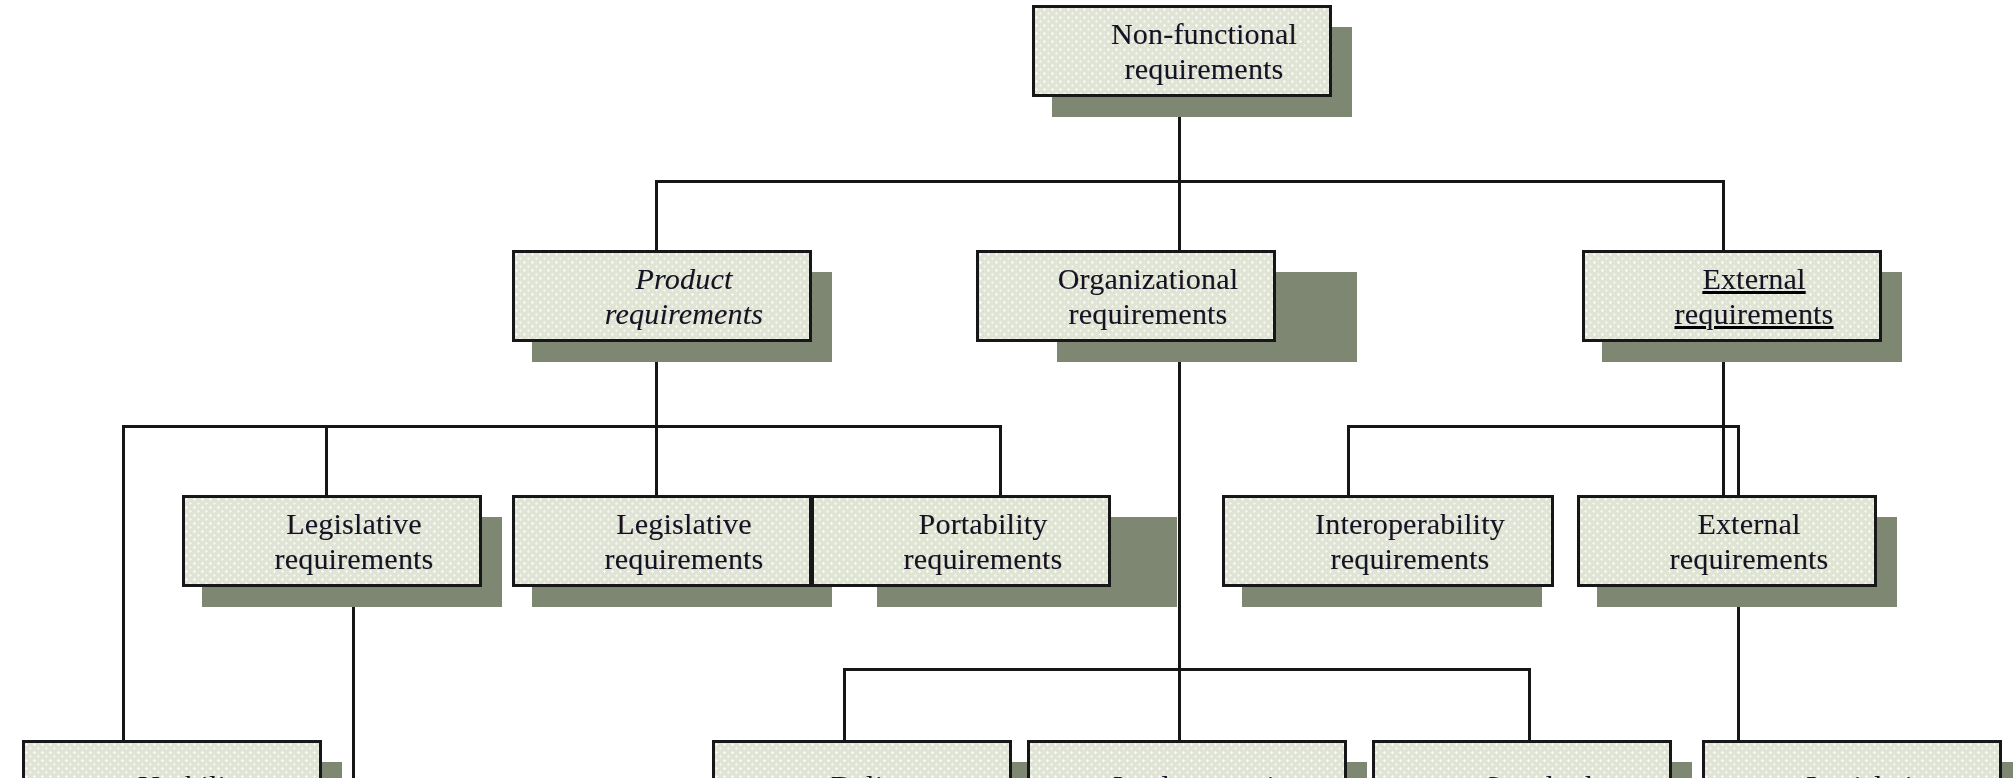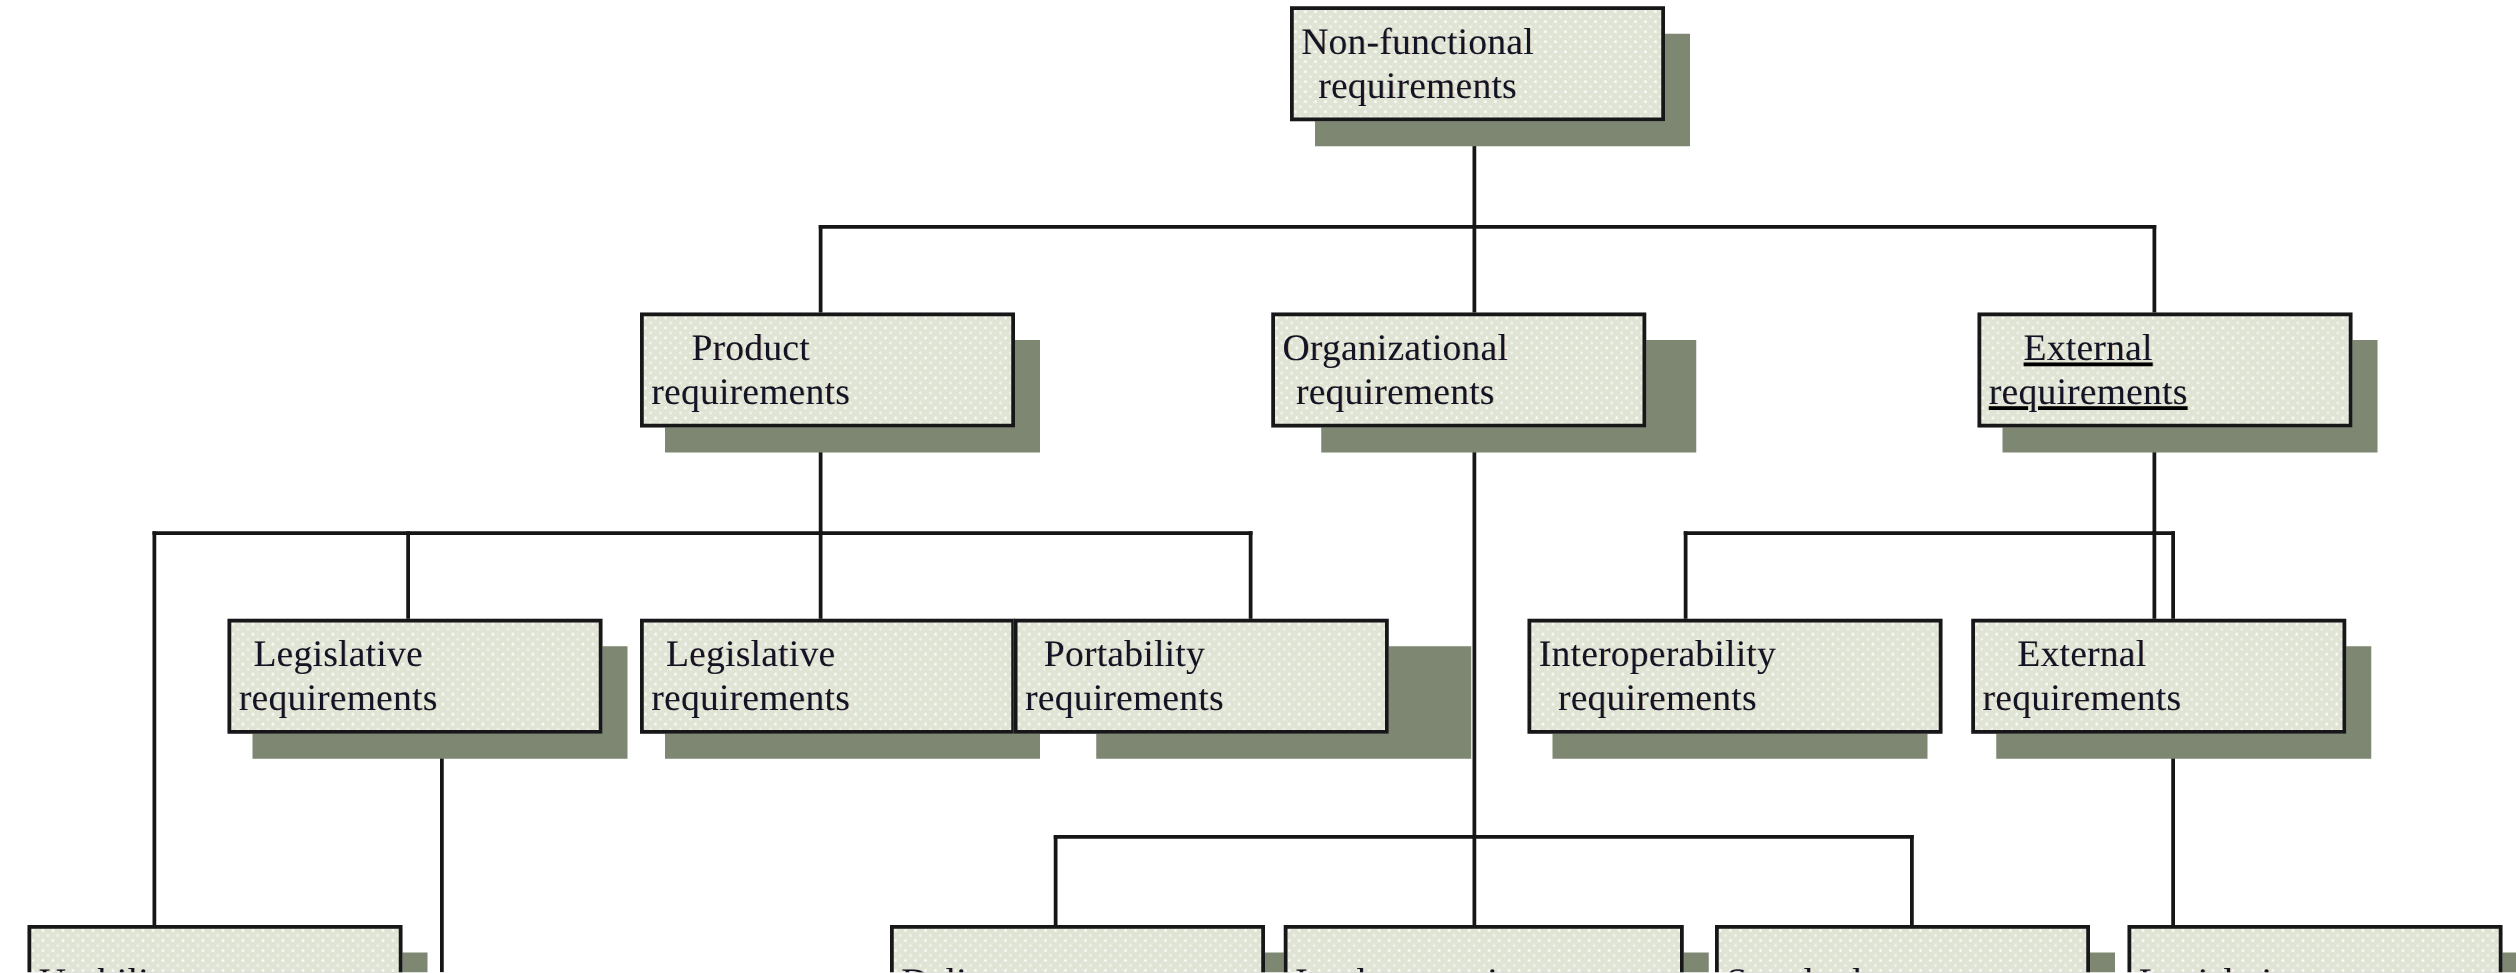--- a/index.html
+++ b/index.html
@@ -23,23 +23,24 @@
     position:absolute;
     box-sizing:border-box;
     border:3px solid #17171a;
     background-color:#dfe4d4;
     background-image:
       radial-gradient(circle at 1.5px 1.5px, rgba(255,255,255,.85) 1.1px, transparent 1.3px),
       radial-gradient(circle at 5.5px 5.5px, rgba(255,255,255,.55) 1.1px, transparent 1.3px);
     background-size:8px 8px, 8px 8px;
     display:flex;
     align-items:center;
-    justify-content:flex-start;
+    justify-content:center;
     text-align:center;
     z-index:5;
+    padding-left:44px;
   }
   .node .label{
     display:block;
     line-height:1.18;
     font-size:30px;
     color:#131326;
     letter-spacing:.2px;
     padding:0 6px;
     text-shadow:0.5px 0 0 rgba(120,60,30,.35);
     white-space:pre-line;
@@ -107,26 +108,26 @@
   <div class="shadow" style="left:732px;top:762px;width:300px;height:90px;"></div>
   <div class="shadow" style="left:1047px;top:762px;width:320px;height:90px;"></div>
   <div class="shadow" style="left:1392px;top:762px;width:300px;height:90px;"></div>
   <div class="shadow" style="left:1722px;top:762px;width:300px;height:90px;"></div>
 
   <div class="node" style="left:1032px;top:5px;width:300px;height:92px;">
     <span class="label">Non-functional
 requirements</span>
   </div>
 
-  <div class="node" style="left:512px;top:250px;width:300px;height:92px;">
+  <div class="node" style="left:512px;top:250px;width:300px;height:92px;font-style:italic;">
     <span class="label">Product
 requirements</span>
   </div>
 
-  <div class="node" style="left:1017px;top:250px;width:300px;height:92px;">
+  <div class="node" style="left:976px;top:250px;width:300px;height:92px;">
     <span class="label">Organizational
 requirements</span>
   </div>
 
   <div class="node" style="left:1582px;top:250px;width:300px;height:92px;text-decoration:underline;">
     <span class="label">External
 requirements</span>
   </div>
 
   <div class="node" style="left:182px;top:495px;width:300px;height:92px;">

